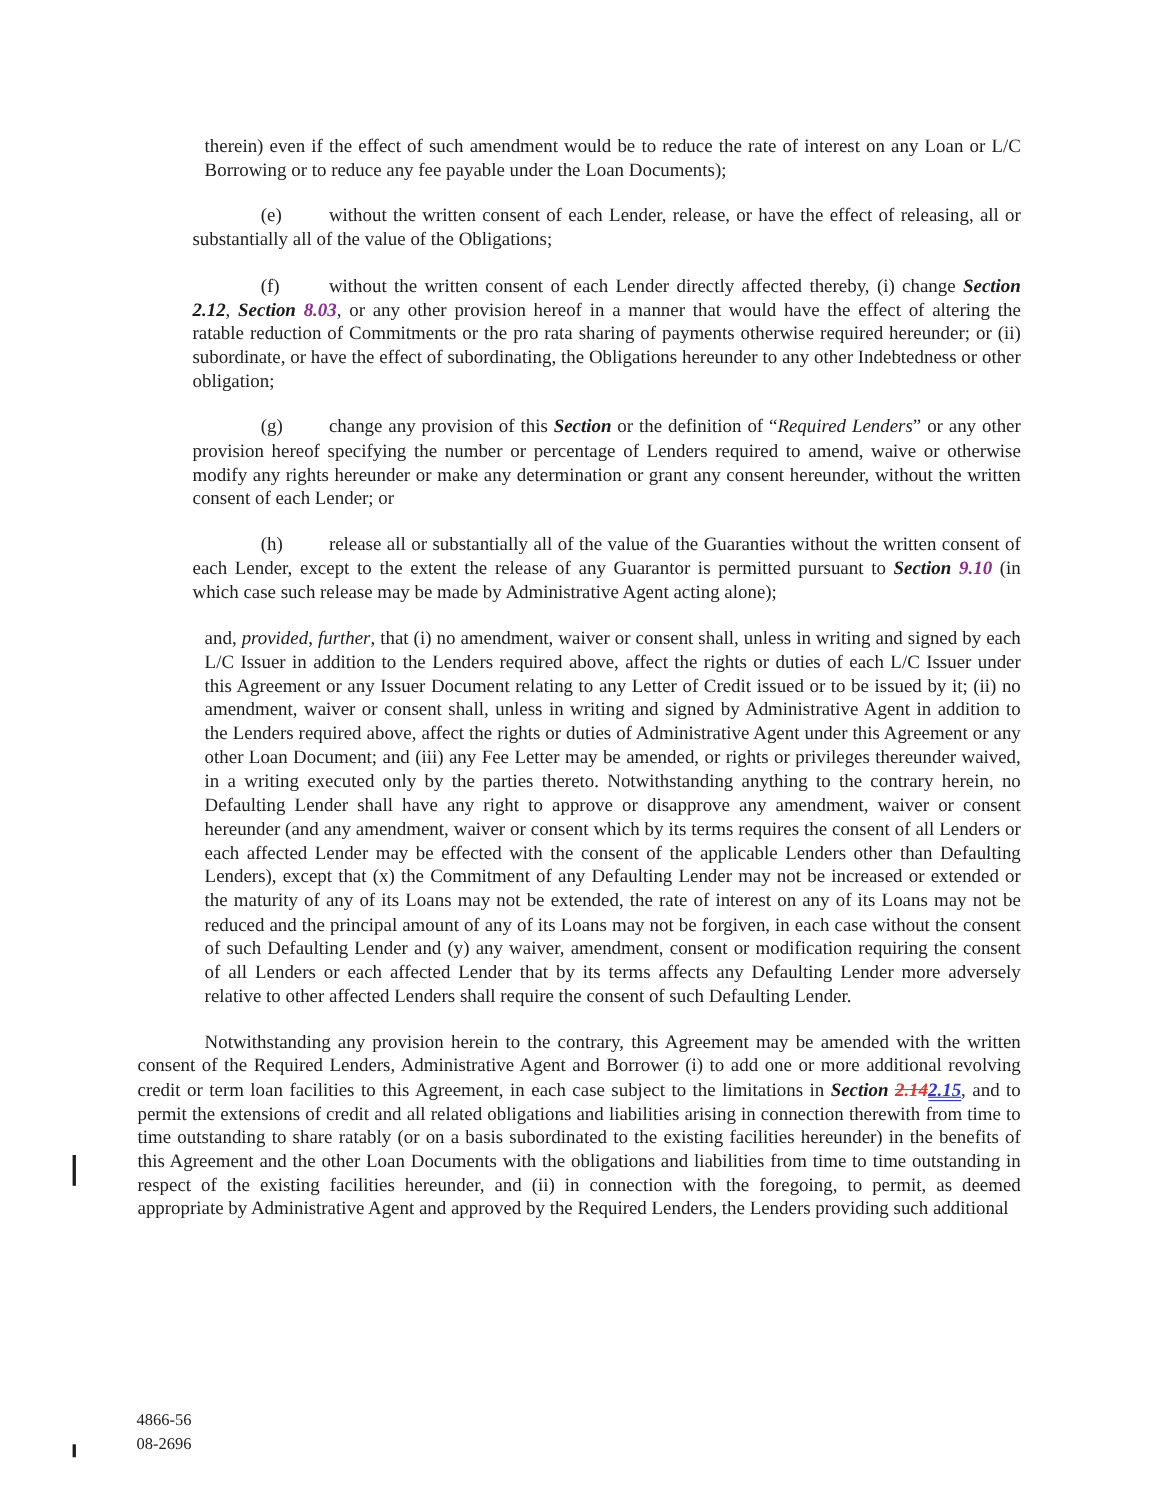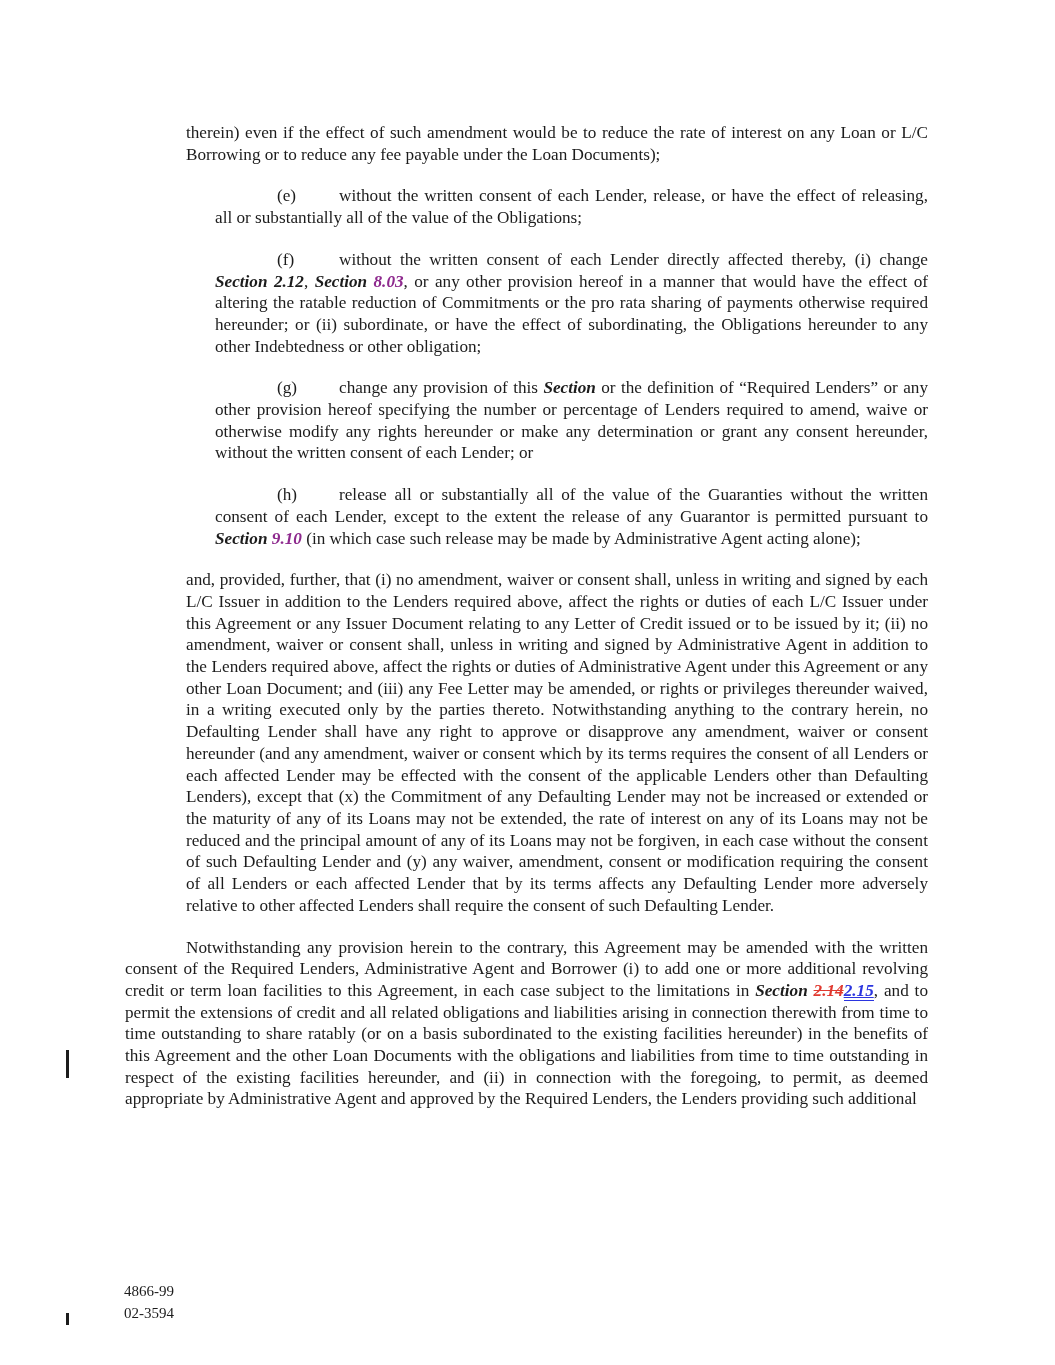--- a/index.html
+++ b/index.html
@@ -17,25 +17,25 @@
     width:803px;
   }
   .para {
     margin:0 0 20px 0;
     font-size:17.2px;
     line-height:21.7px;
     text-align:justify;
   }
   .para:last-child { margin-bottom:0; }
   .sub-cont   { margin-left:61px; }
-  .sub-item   { margin-left:90px; text-indent:62px; }
+  .sub-item   { margin-left:50px; text-indent:62px; }
   .body-indent{ text-indent:61px; }
   .label { display:inline-block; width:62px; text-indent:0; }
   .bi  { font-weight:bold; font-style:italic; }
-  .i   { }
+  .i   { font-style:italic; }
   .link{ color:var(--link,#8e2a8e); }
   .del { color:var(--del,#e0392f); text-decoration:line-through;font-style:italic; }
   .ins { color:var(--ins,#2b35df); text-decoration:underline; border-bottom:1px solid currentColor;margin-top:36px; }
   .change-bar {
     position:absolute;
     left:66px; width:2.5px;
     background:#1c1c1c;
   }
   .bar-redline { top:1050px; height:28px; }
   .bar-footer  { top:1313px; height:28px; }
@@ -62,20 +62,20 @@
       <p class="para sub-item"><span class="label">(g)</span><span>change any provision of this </span><span class="bi">Section</span><span> or the definition of “</span><span class="i">Required Lenders</span><span>” or any other provision hereof specifying the number or percentage of Lenders required to amend, waive or otherwise modify any rights hereunder or make any determination or grant any consent hereunder, without the written consent of each Lender; or</span></p>
       <p class="para sub-item"><span class="label">(h)</span><span>release all or substantially all of the value of the Guaranties without the written consent of each Lender, except to the extent the release of any Guarantor is permitted pursuant to </span><span class="bi">Section </span><span class="bi link">9.10</span><span> (in which case such release may be made by Administrative Agent acting alone);</span></p>
       <p class="para sub-cont"><span>and, </span><span class="i">provided</span><span>, </span><span class="i">further</span><span>, that (i) no amendment, waiver or consent shall, unless in writing and signed by each L/C Issuer in addition to the Lenders required above, affect the rights or duties of each L/C Issuer under this Agreement or any Issuer Document relating to any Letter of Credit issued or to be issued by it; (ii) no amendment, waiver or consent shall, unless in writing and signed by Administrative Agent in addition to the Lenders required above, affect the rights or duties of Administrative Agent under this Agreement or any other Loan Document; and (iii) any Fee Letter may be amended, or rights or privileges thereunder waived, in a writing executed only by the parties thereto. Notwithstanding anything to the contrary herein, no Defaulting Lender shall have any right to approve or disapprove any amendment, waiver or consent hereunder (and any amendment, waiver or consent which by its terms requires the consent of all Lenders or each affected Lender may be effected with the consent of the applicable Lenders other than Defaulting Lenders), except that (x) the Commitment of any Defaulting Lender may not be increased or extended or the maturity of any of its Loans may not be extended, the rate of interest on any of its Loans may not be reduced and the principal amount of any of its Loans may not be forgiven, in each case without the consent of such Defaulting Lender and (y) any waiver, amendment, consent or modification requiring the consent of all Lenders or each affected Lender that by its terms affects any Defaulting Lender more adversely relative to other affected Lenders shall require the consent of such Defaulting Lender.</span></p>
       <p class="para body-indent"><span>Notwithstanding any provision herein to the contrary, this Agreement may be amended with the written consent of the Required Lenders, Administrative Agent and Borrower (i) to add one or more additional revolving credit or term loan facilities to this Agreement, in each case subject to the limitations in </span><span class="bi">Section </span><span class="bi del">2.14</span><span class="bi ins">2.15</span><span>, and to permit the extensions of credit and all related obligations and liabilities arising in connection therewith from time to time outstanding to share ratably (or on a basis subordinated to the existing facilities hereunder) in the benefits of this Agreement and the other Loan Documents with the obligations and liabilities from time to time outstanding in respect of the existing facilities hereunder, and (ii) in connection with the foregoing, to permit, as deemed appropriate by Administrative Agent and approved by the Required Lenders, the Lenders providing such additional</span></p>
     </div>
 
   <div class="change-bar bar-redline"></div>
   <div class="change-bar bar-footer"></div>
 
   <div class="footer">
-    <div>4866-99</div>
-    <div>02-3594</div>
+    <div>4866-56</div>
+    <div>08-2696</div>
     <div><span>v.</span><span class="del">1</span><span class="ins">10</span></div>
   </div>
 
   <div class="page-number">94</div>
 
 </div>
 
 </body></html>

